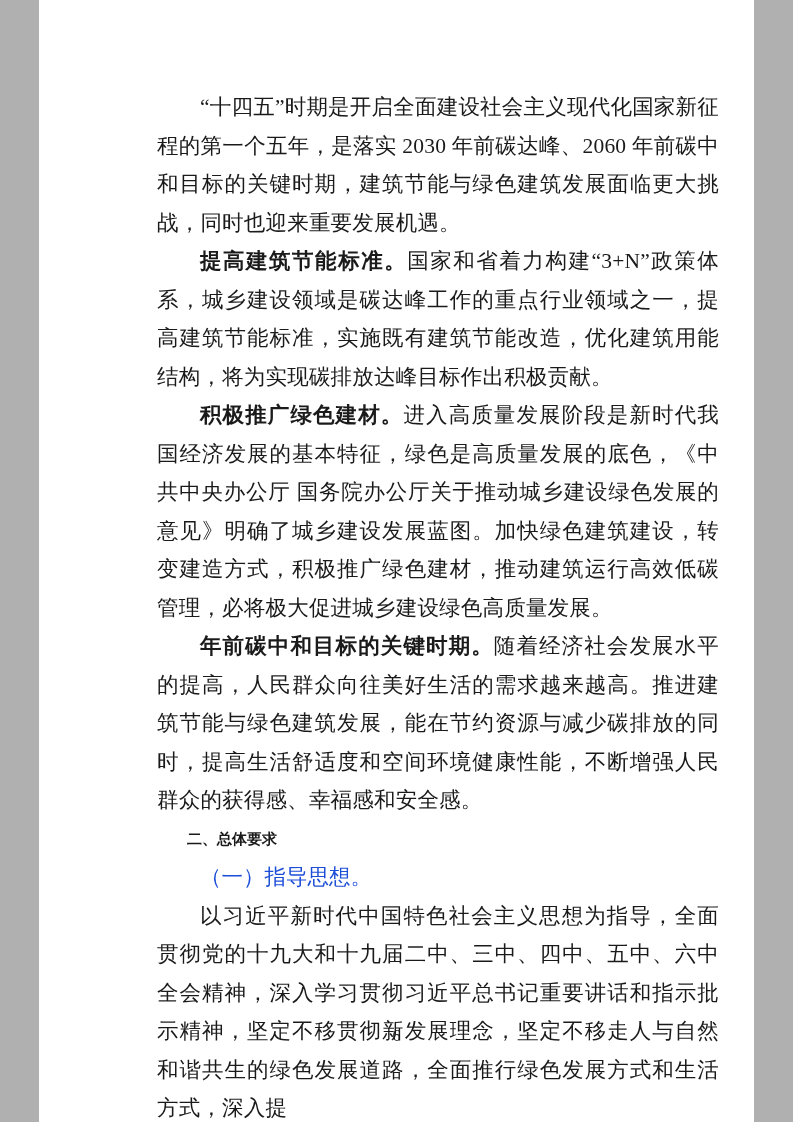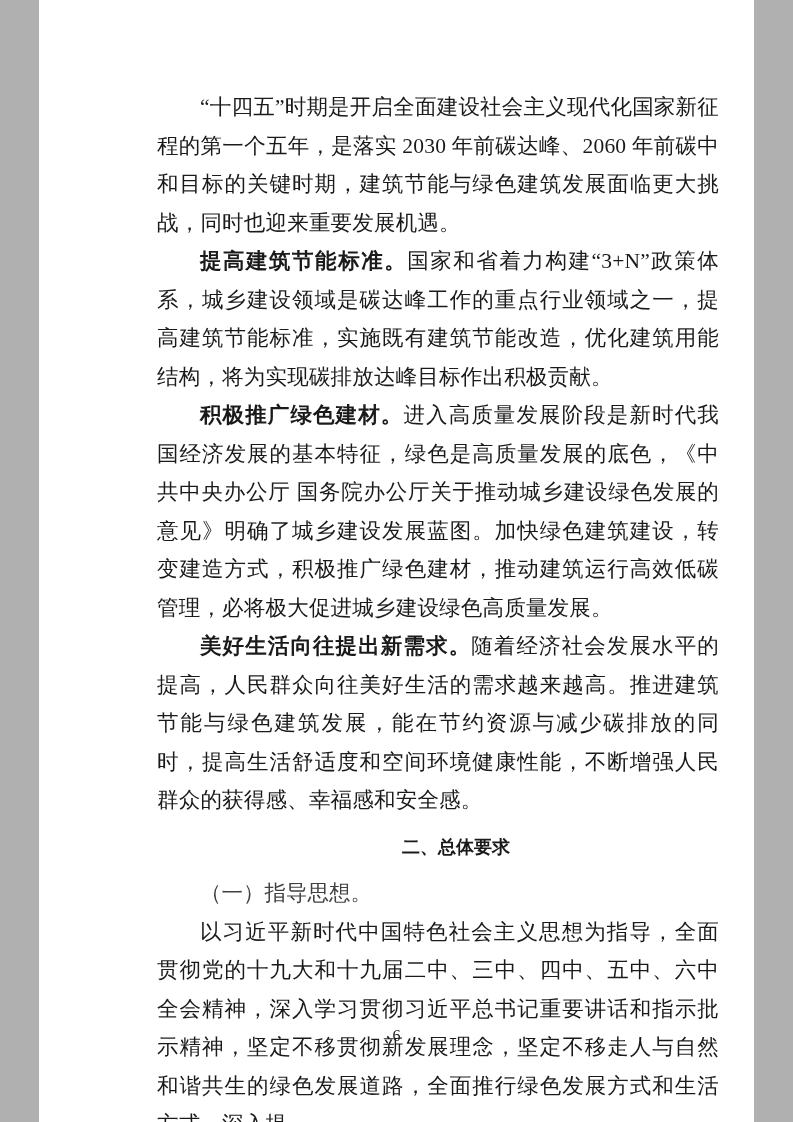--- a/index.html
+++ b/index.html
@@ -34,33 +34,32 @@
     margin: 0;
     text-indent: 2em;
     letter-spacing: 0.2px;
     font-family: "Liberation Serif", "DejaVu Serif", serif;
   }
   .lead {
     font-weight: bold;
     font-family: "DejaVu Serif", "Liberation Serif", serif;
   }
   .heading {
-    font-size: 18px;
+    font-size: 15px;
     line-height: 38.5px;
     color: #1a1a1a;
-    margin: 8px;
+    margin: 0;
     text-indent: 2em;
     font-weight: bold;
     font-family: "DejaVu Serif", "Liberation Serif", serif;
-    text-align: center;
   }
   .subheading {
     font-size: 21.5px;
     line-height: 38.5px;
-    color: #404040;
+    color: #1d4ed8;
     margin: 0;
     text-indent: 2em;
     font-family: "Liberation Serif", "DejaVu Serif", serif;
   }
   .page-number {
     position: absolute;
     left: 0;
     right: 0;
     top: 1027px;
     text-align: center;
@@ -74,21 +73,21 @@
 
 <div class="page">
   <div class="content">
 
     <p class="para"><span>“十四五”时期是开启全面建设社会主义现代化国家新征程的第一个五年，是落实 2030 年前碳达峰、2060 年前碳中和目标的关键时期，建筑节能与绿色建筑发展面临更大挑战，同时也迎来重要发展机遇。</span></p>
 
     <p class="para"><span class="lead">提高建筑节能标准。</span><span>国家和省着力构建“3+N”政策体系，城乡建设领域是碳达峰工作的重点行业领域之一，提高建筑节能标准，实施既有建筑节能改造，优化建筑用能结构，将为实现碳排放达峰目标作出积极贡献。</span></p>
 
     <p class="para"><span class="lead">积极推广绿色建材。</span><span>进入高质量发展阶段是新时代我国经济发展的基本特征，绿色是高质量发展的底色，《中共中央办公厅 国务院办公厅关于推动城乡建设绿色发展的意见》明确了城乡建设发展蓝图。加快绿色建筑建设，转变建造方式，积极推广绿色建材，推动建筑运行高效低碳管理，必将极大促进城乡建设绿色高质量发展。</span></p>
 
-    <p class="para"><span class="lead">美好生活向往提出新需求。</span><span>随着经济社会发展水平的提高，人民群众向往美好生活的需求越来越高。推进建筑节能与绿色建筑发展，能在节约资源与减少碳排放的同时，提高生活舒适度和空间环境健康性能，不断增强人民群众的获得感、幸福感和安全感。</span></p>
+    <p class="para"><span class="lead">年前碳中和目标的关键时期。</span><span>随着经济社会发展水平的提高，人民群众向往美好生活的需求越来越高。推进建筑节能与绿色建筑发展，能在节约资源与减少碳排放的同时，提高生活舒适度和空间环境健康性能，不断增强人民群众的获得感、幸福感和安全感。</span></p>
 
     <p class="heading">二、总体要求</p>
 
     <p class="subheading">（一）指导思想。</p>
 
     <p class="para">以习近平新时代中国特色社会主义思想为指导，全面贯彻党的十九大和十九届二中、三中、四中、五中、六中全会精神，深入学习贯彻习近平总书记重要讲话和指示批示精神，坚定不移贯彻新发展理念，坚定不移走人与自然和谐共生的绿色发展道路，全面推行绿色发展方式和生活方式，深入提</p>
 
   </div>
 
   <div class="page-number">6</div>

